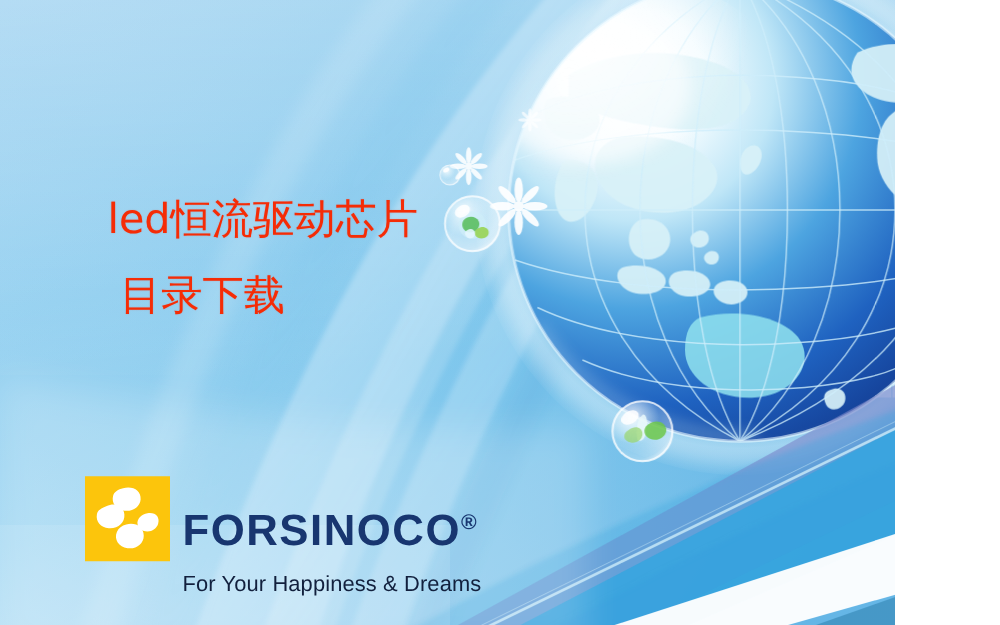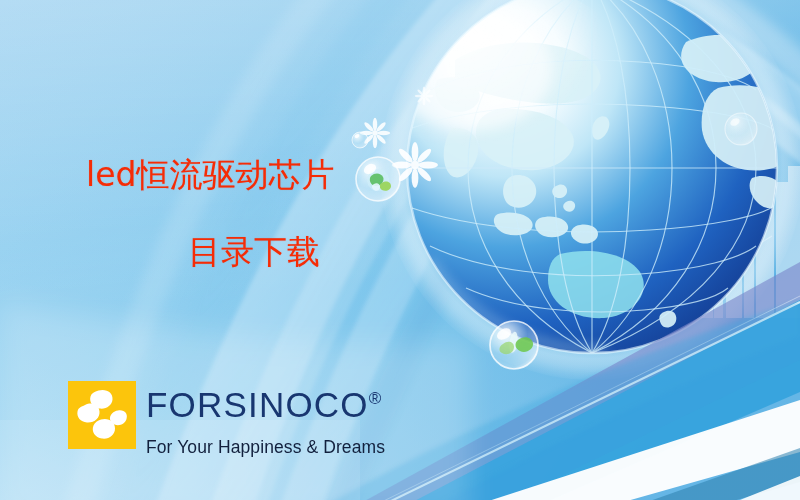--- a/index.html
+++ b/index.html
@@ -7,21 +7,21 @@
     margin: 0;
     padding: 0;
     background: #ffffff;
   }
   body {
     font-family: "Liberation Sans", "DejaVu Sans", sans-serif;
   }
 
   #banner {
     position: relative;
-    width: 800px;
+    width: 716px;
     height: 500px;
     overflow: hidden;
     background: #e5e5e5;
     user-select: none;
   }
 
   #banner .layer {
     position: absolute;
     inset: 0;
     width: 800px;
@@ -39,21 +39,21 @@
   .headline-line {
     color: #f52c06;
     font-size: 33px;
     line-height: 1.0;
     letter-spacing: 0px;
     white-space: nowrap;
     font-family: "DejaVu Sans", "Liberation Sans", sans-serif;
     text-shadow: 0 0 1px rgba(245,44,6,.35);
   }
   .headline-line.l1 { margin: 0 0 0 4px; }
-  .headline-line.l2 { margin: 44px 0 0 14px; text-align: center; }
+  .headline-line.l2 { margin: 28px 0 0 14px; }
 
   
   .logo-block {
     position: absolute;
     left: 68px;
     top: 381px;
     z-index: 40;
     display: flex;
     align-items: flex-start;
   }
@@ -65,26 +65,27 @@
     flex: 0 0 auto;
   }
   .logo-mark svg { display: block; width: 68px; height: 68px; }
 
   .logo-words {
     margin-left: 10px;
     padding-top: 6px;
   }
   .logo-wordmark {
     font-size: 35px;
-    font-weight: normal;
+    font-weight: bold;
     color: #183670;
     letter-spacing: 1.2px;
     line-height: 1;
     white-space: nowrap;
     font-family: "Liberation Sans", sans-serif;
+    margin-top: 20px;
   }
   .logo-wordmark .reg {
     font-size: 17px;
     vertical-align: super;
     letter-spacing: 0;
   }
   .logo-tagline {
     margin-top: 15px;
     font-size: 17.5px;
     color: #12203d;

